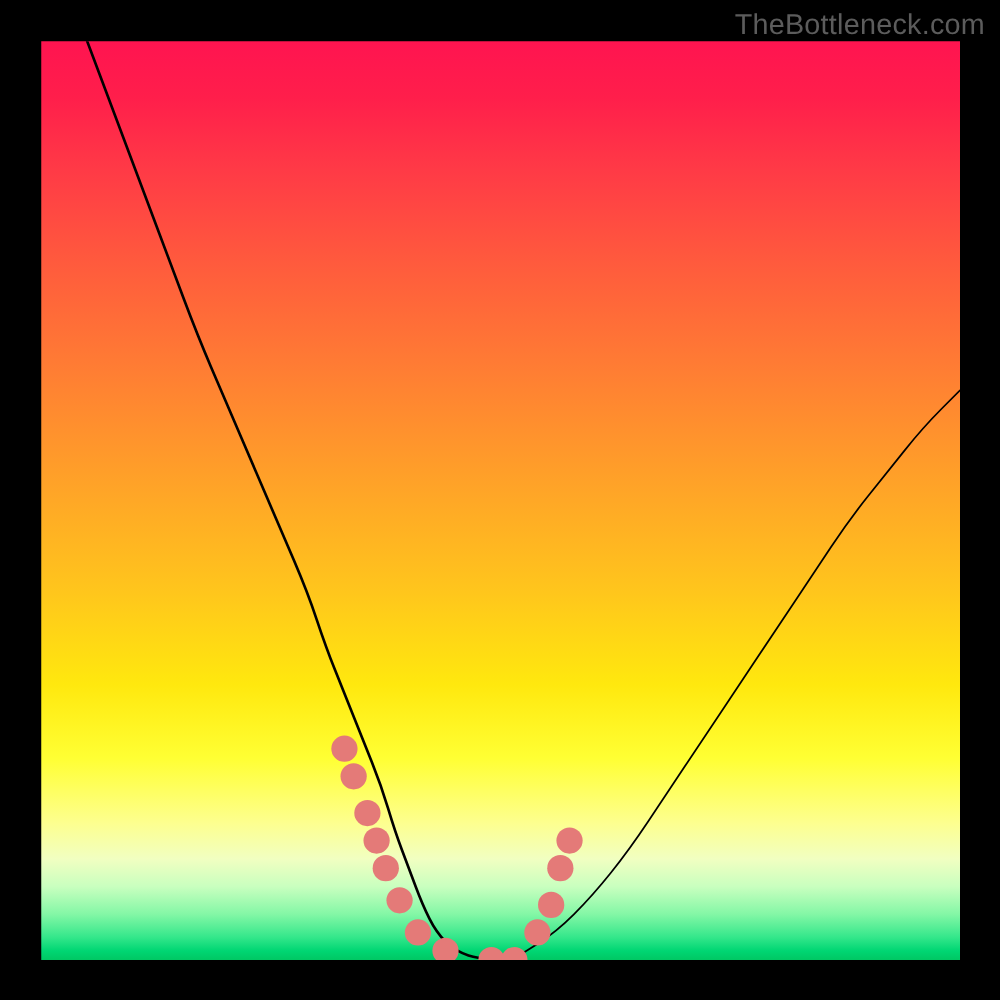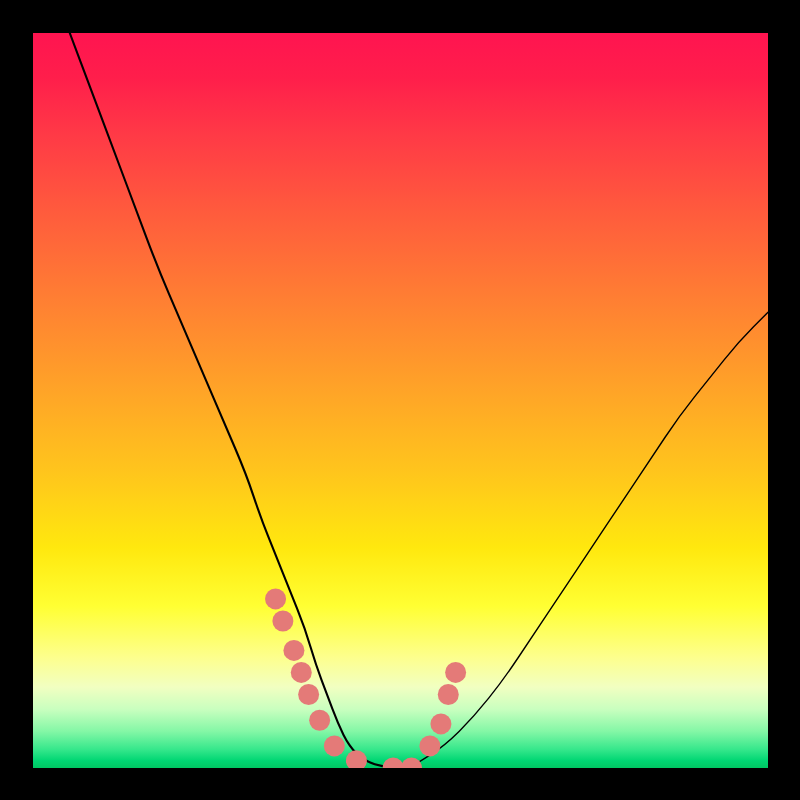--- a/index.html
+++ b/index.html
@@ -60,20 +60,21 @@
     color: #5c5c5c;
     font-size: 23px;
     letter-spacing: 0.2px;
     font-weight: 400;
   }
 </style>
 </head>
 <body>
 
 <div class="stage">
+  <div class="watermark">TheBottleneck.com</div>
 
   <div class="plot">
     <div class="gradient"></div>
 
     <svg class="curve-svg" viewBox="0 0 735 735" preserveAspectRatio="none">
       <path id="curve-path" fill="none" stroke="#000" stroke-width="2.1" stroke-linecap="round" d="M 36.75 0 Q 36.75 0 47.775000000000006 29.399999999999977 Q 58.800000000000004 58.799999999999955 69.825 88.19999999999999 Q 80.85 117.60000000000002 91.875 147 Q 102.9 176.39999999999998 113.92500000000001 205.79999999999998 Q 124.95 235.2 135.975 260.925 Q 147 286.65000000000003 158.025 312.375 Q 169.05 338.09999999999997 180.075 363.825 Q 191.1 389.55 202.125 415.275 Q 213.14999999999998 441 220.5 463.05 Q 227.85 485.1 235.2 503.475 Q 242.55 521.85 249.9 540.225 Q 257.25 558.6 264.6 576.975 Q 271.95 595.35 277.4625 613.725 Q 282.975 632.1 288.4875 646.8 Q 294 661.5 299.5125 676.2 Q 305.025 690.9 310.5375 701.925 Q 316.05 712.95 323.4 720.3 Q 330.75 727.65 341.775 731.325 Q 352.8 735 367.5 733.1625 T 382.2 731.325"></path>
       <path id="curve-path-thin" fill="none" stroke="#000" stroke-width="1.4" stroke-linecap="round" d="M 382.2 731.325 Q 382.2 731.325 396.9 722.1375 Q 411.6 712.95 426.3 698.25 Q 441 683.55 455.70000000000005 665.175 Q 470.40000000000003 646.8 485.1 624.75 Q 499.8 602.7 514.5 580.6500000000001 Q 529.1999999999999 558.6 543.9 536.55 Q 558.6 514.5 573.3 492.45000000000005 Q 588 470.40000000000003 602.7 448.35 Q 617.4 426.3 632.0999999999999 404.25 Q 646.8 382.2 661.5 363.825 Q 676.2 345.45 690.9000000000001 327.07500000000005 Q 705.6 308.70000000000005 720.3 294 T 735 279.3"></path>
       <g id="marker-group">
           <circle cx="242.55" cy="565.95" r="10.5" fill="#e47a78"></circle>
           <circle cx="249.9" cy="588" r="10.5" fill="#e47a78"></circle>

